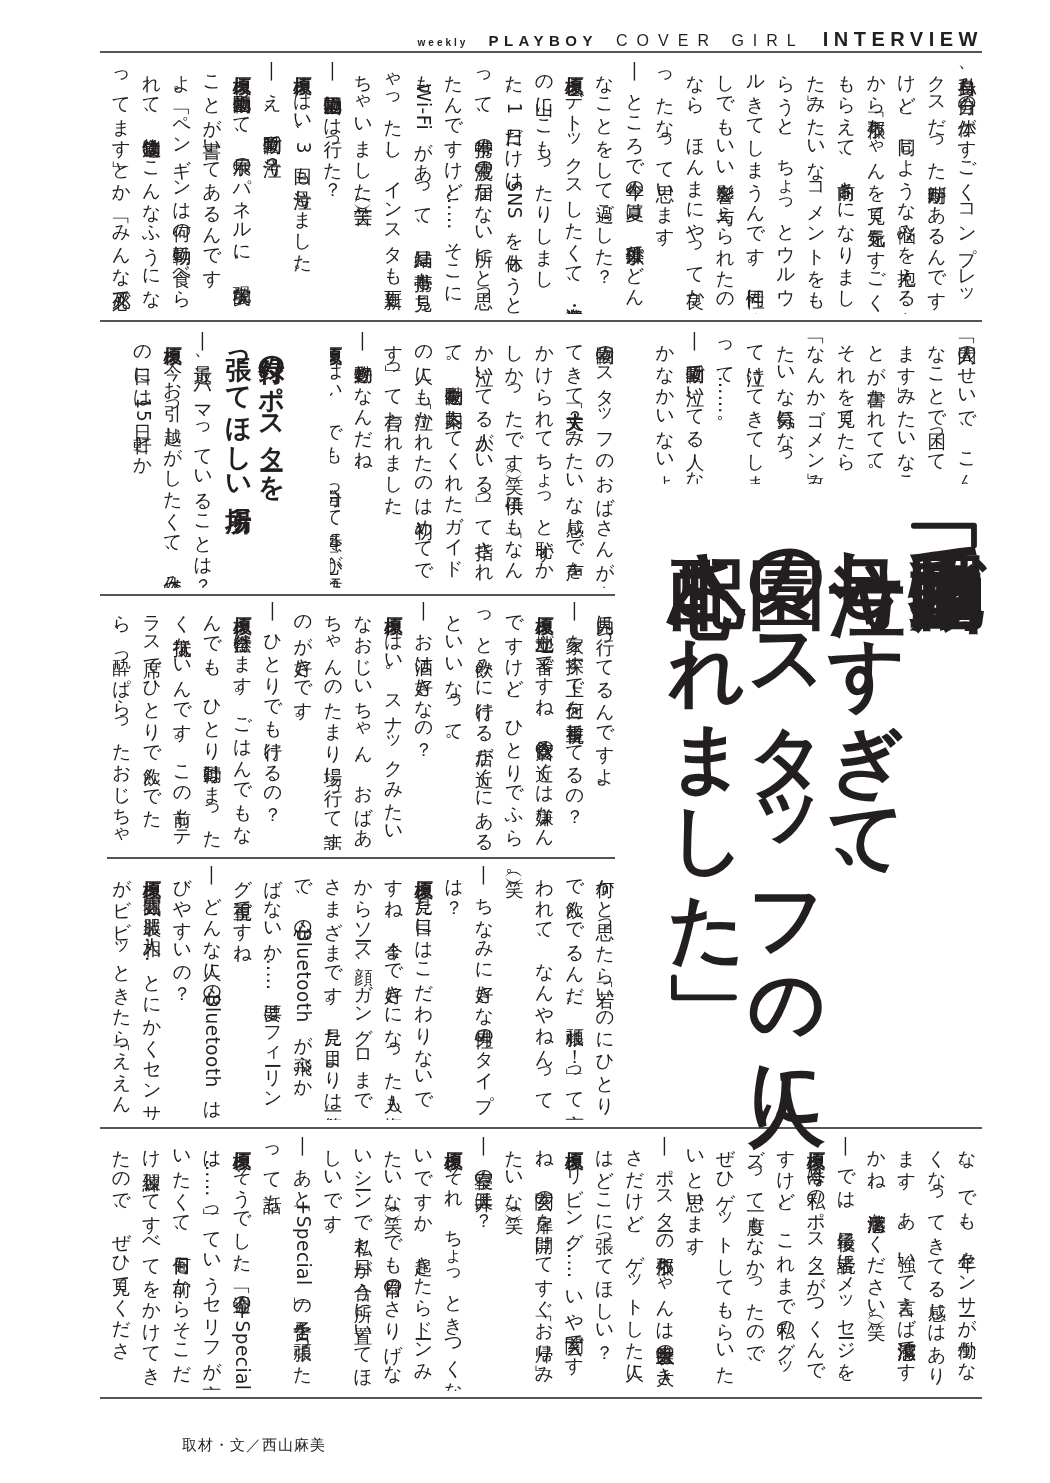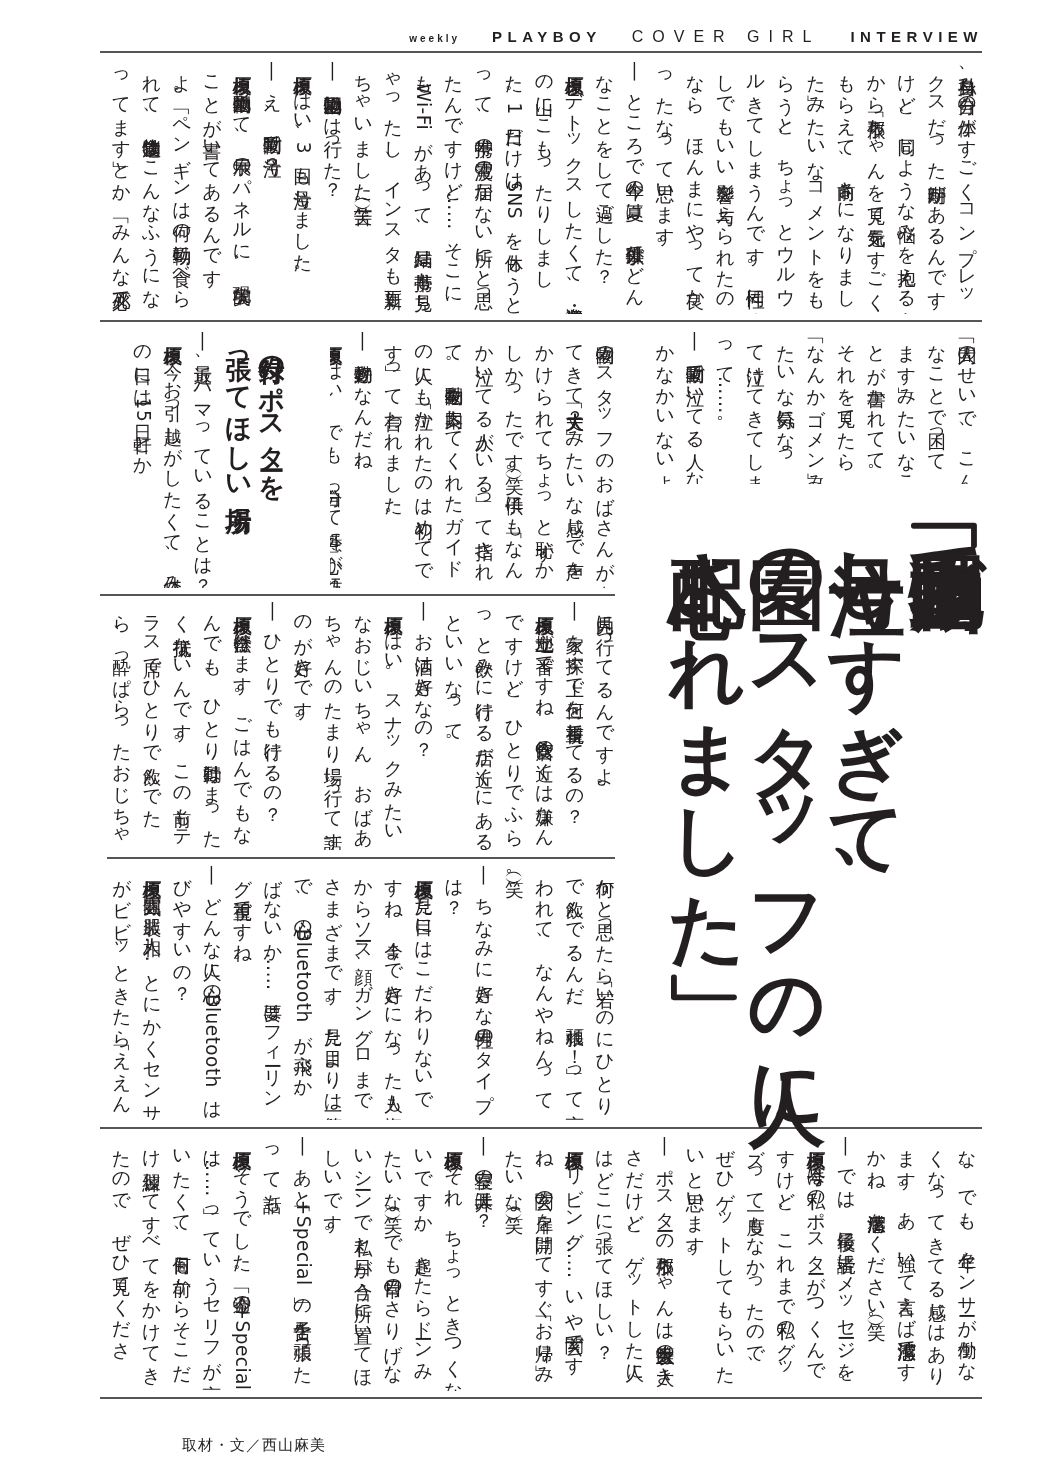--- a/index.html
+++ b/index.html
@@ -1,23 +1,23 @@
 <!DOCTYPE html>
 <html><head>
 <meta charset="utf-8">
 <style>
   html,body{margin:0;padding:0;background:#fff;}
   body{width:1050px;height:1483px;position:relative;overflow:hidden;color:#231f20;
        font-family:"DejaVu Sans","Liberation Sans",sans-serif;}
   .header{position:absolute;left:283px;top:28px;width:700px;height:22px;
-          display:flex;justify-content:flex-end;align-items:baseline;gap:12px;white-space:nowrap;}
+          display:flex;justify-content:flex-end;align-items:baseline;gap:0;white-space:nowrap;}
   .hdr-weekly{font-family:"Liberation Sans",sans-serif;font-size:10px;font-weight:bold;letter-spacing:3px;margin-right:20px;}
   .hdr-playboy{font-family:"Liberation Sans",sans-serif;font-size:15px;font-weight:bold;letter-spacing:5.5px;margin-right:18px;text-align:right;}
   .hdr-cover{font-family:"Liberation Sans",sans-serif;font-size:16px;font-weight:normal;letter-spacing:9px;margin-right:18px;text-align:right;}
-  .hdr-interview{font-family:"Liberation Sans",sans-serif;font-size:15px;font-weight:bold;letter-spacing:5.5px;}
+  .hdr-interview{font-family:"Liberation Sans",sans-serif;font-size:20px;font-weight:bold;letter-spacing:5.5px;}
   .rule{position:absolute;background:#555;}
   .band{position:absolute;writing-mode:vertical-rl;font-size:18.6px;line-height:30.2px;
         letter-spacing:0.4px;text-orientation:mixed;overflow:hidden;}
   .band p{margin:0;}
   .spk{font-weight:bold;margin-inline-end:0.9em;}
   .subhead{position:absolute;writing-mode:vertical-rl;font-weight:bold;font-size:26px;line-height:33px;letter-spacing:0px;}
   .headline{position:absolute;writing-mode:vertical-rl;font-weight:bold;font-size:76px;line-height:80px;letter-spacing:-1px;
             font-family:"DejaVu Sans",sans-serif;}
   .footer-page{position:absolute;left:131px;top:1482px;font-family:"Liberation Sans",sans-serif;font-weight:bold;font-size:16px;}
   .footer-credit{position:absolute;left:182px;top:1436px;font-size:15px;letter-spacing:1px;text-align:center;}

